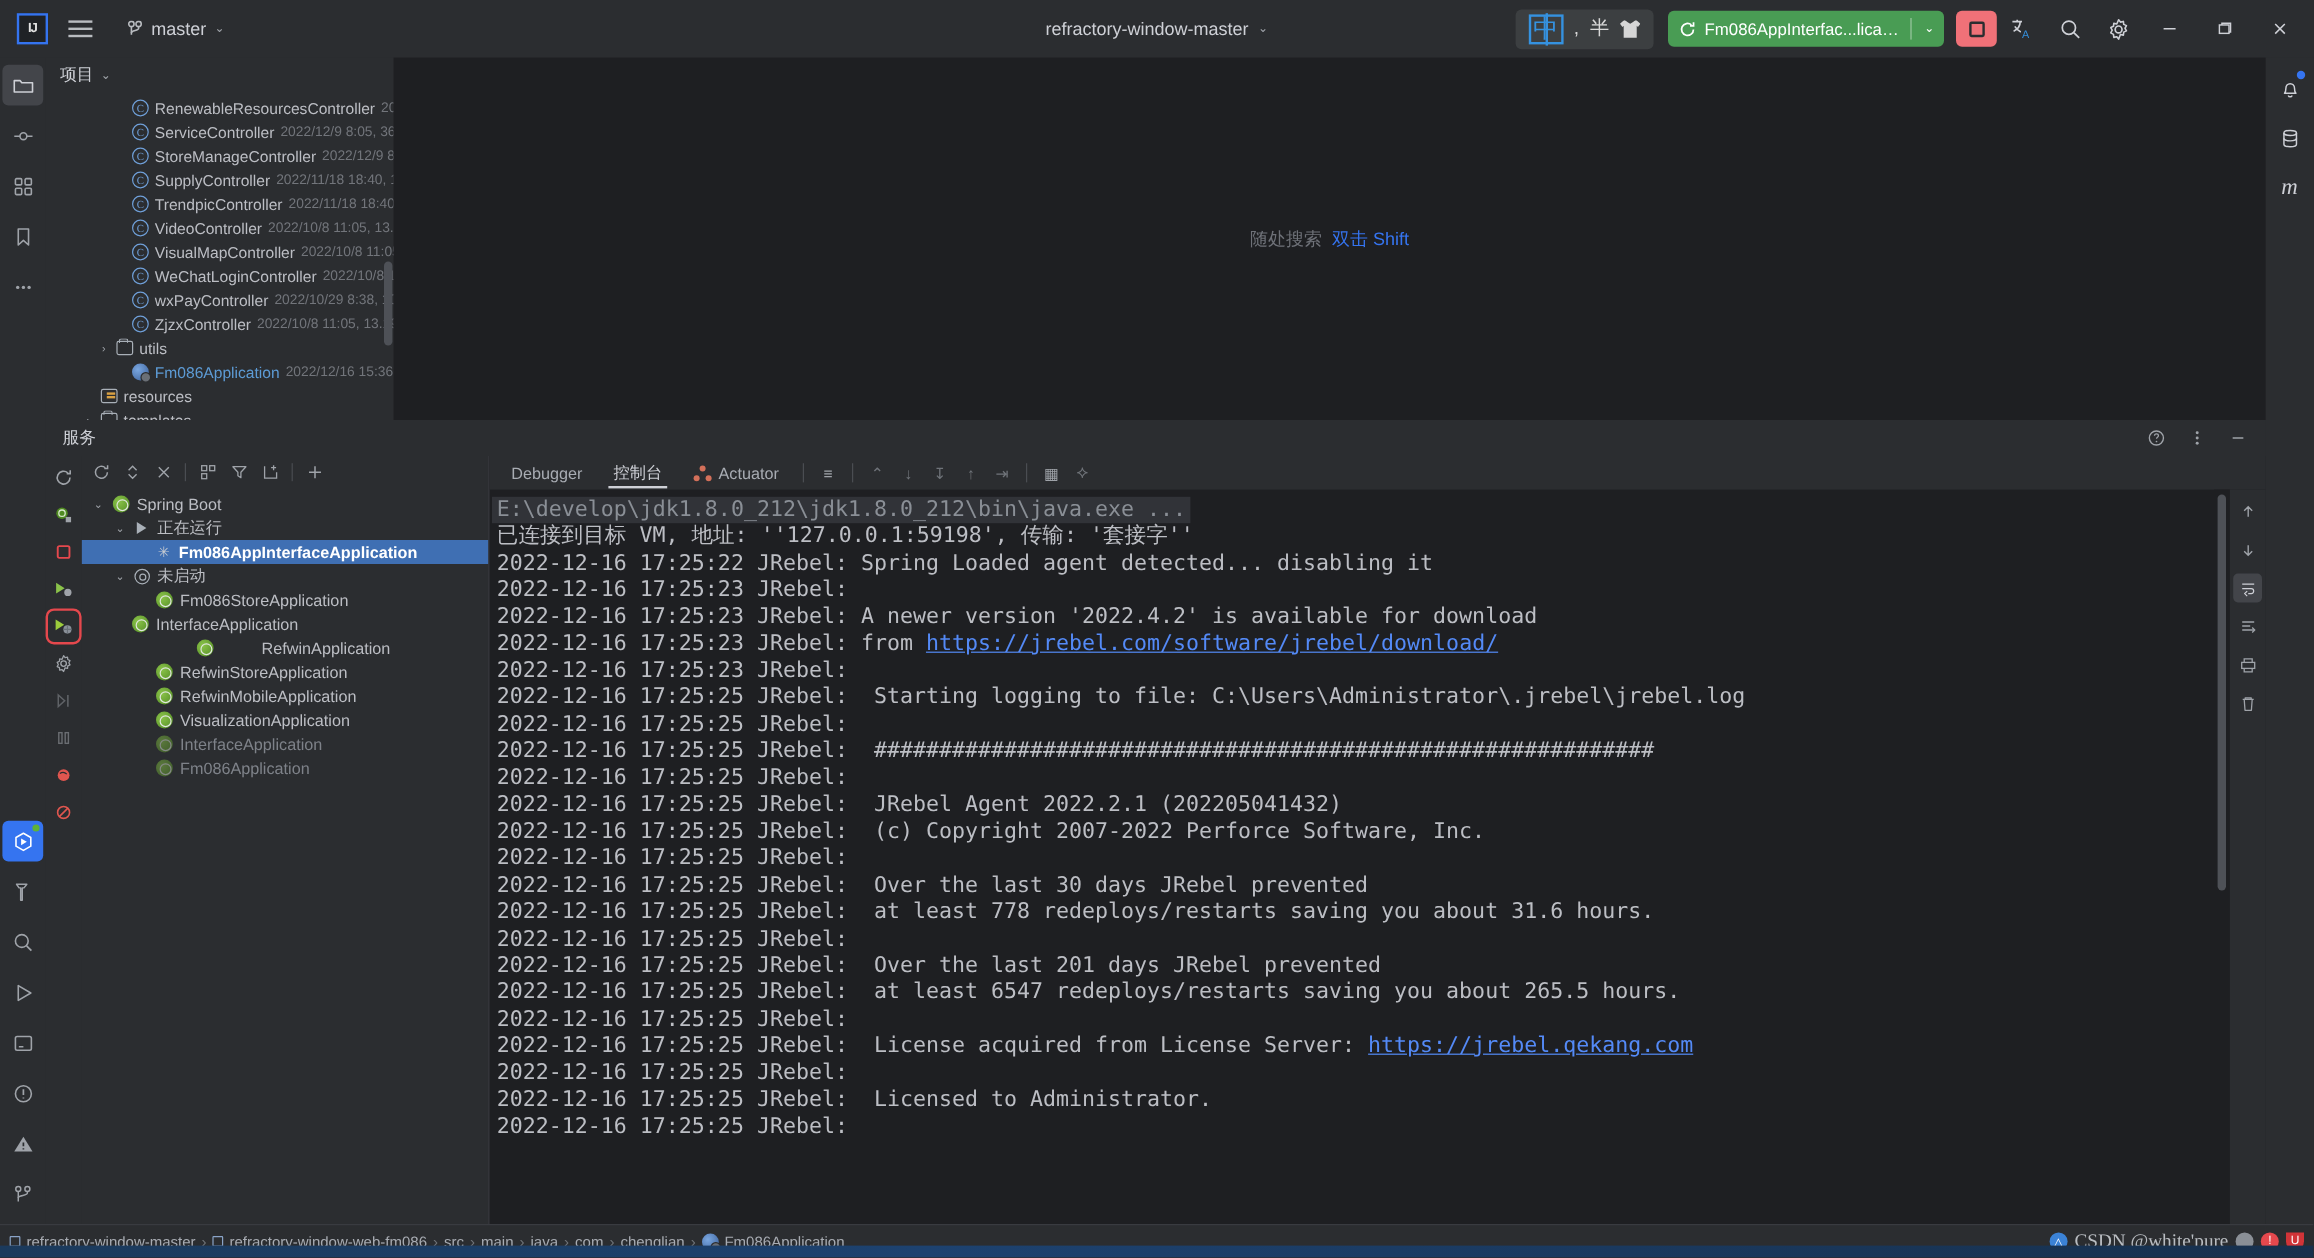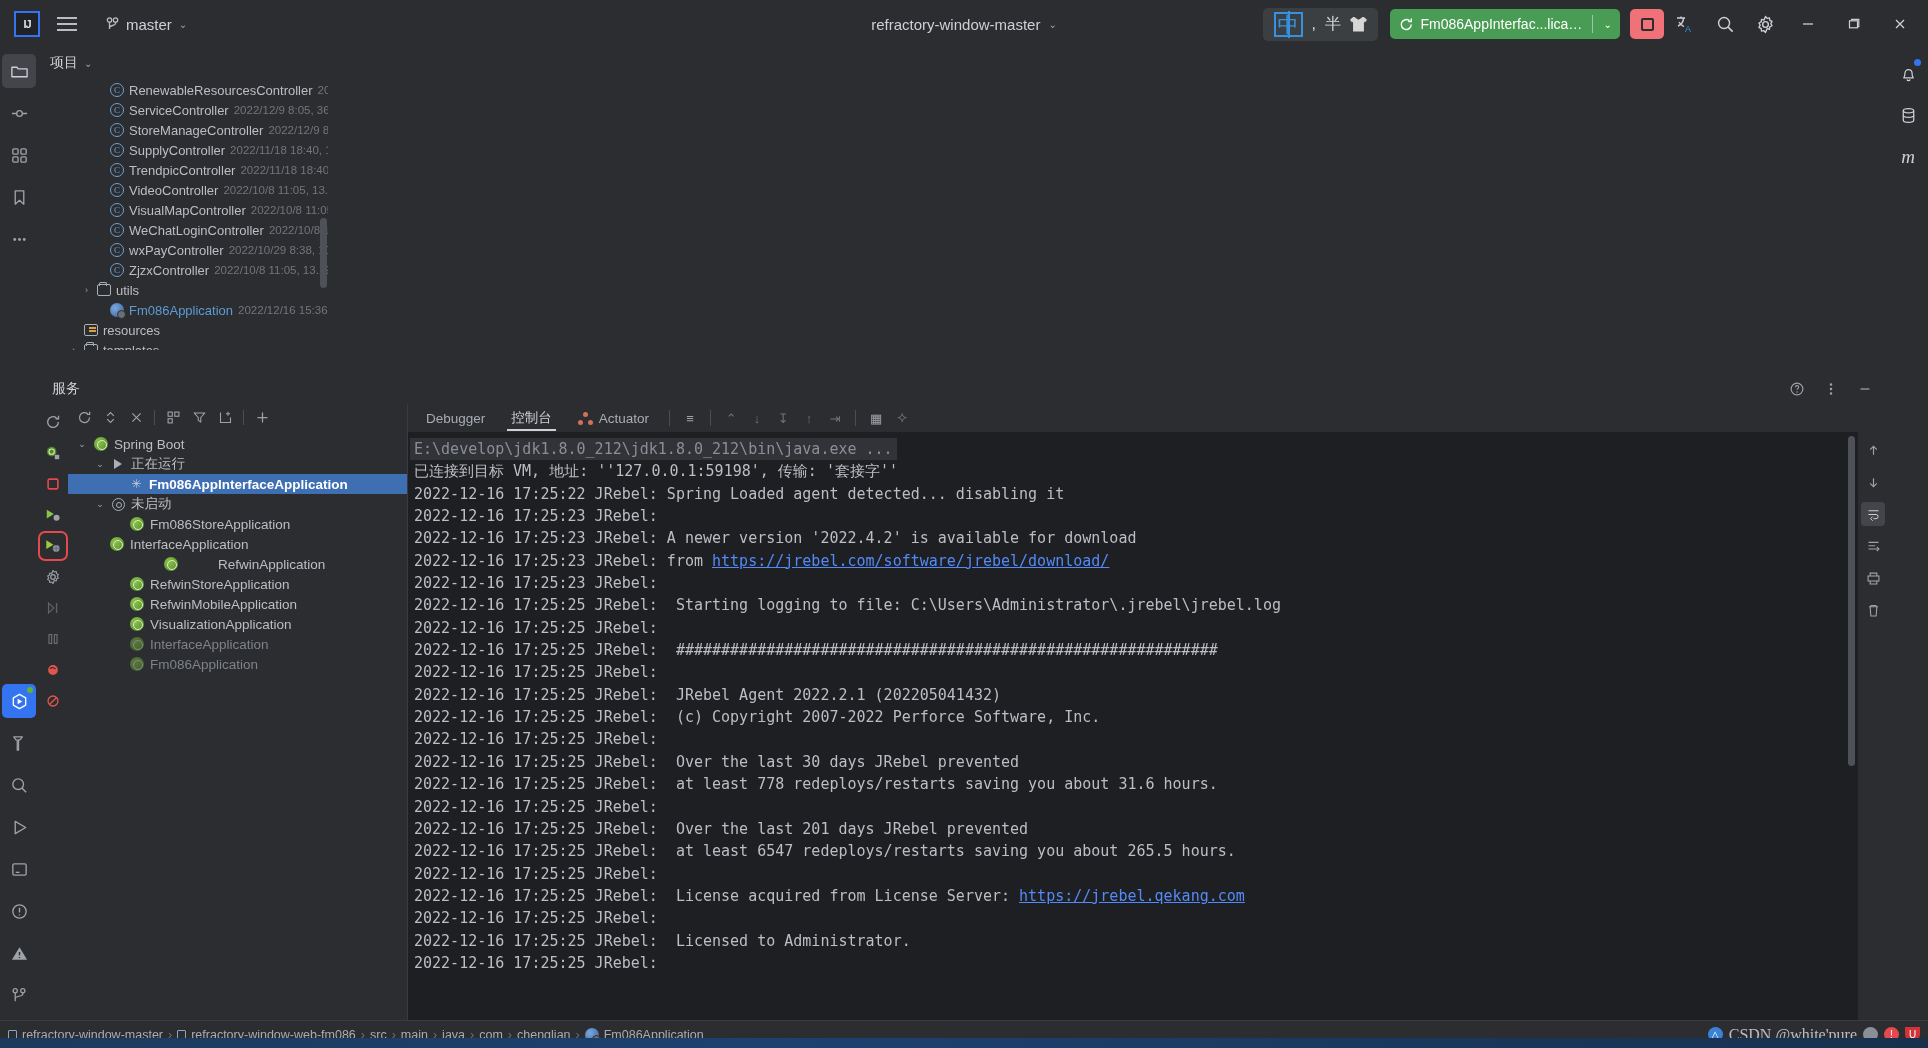--- a/index.html
+++ b/index.html
@@ -94,21 +94,21 @@
   
   .editor { flex:1; background:#1e1f22; display:flex; align-items:center;
     justify-content:center; min-width:0; position:relative; }
   .hint { font-size:15px; color:#6e7178; }
   .hint b { color:#3574f0; font-weight:normal; }
   .hint u { color:#3574f0; text-decoration:none; }
 
   
   .services { flex:1; background:#2b2d30; display:flex; flex-direction:column; min-height:0; }
   .sv-head { height:30px; display:flex; align-items:center; padding:0 10px 0 14px;
-    flex:0 0 30px; gap:8px;margin-top:24px; }
+    flex:0 0 30px; gap:8px; }
   .sv-title { font-size:14px; color:#ced0d6; }
   .sv-head .sp { flex:1; }
   .hicon { width:26px; height:24px; display:flex; align-items:center; justify-content:center;
     color:#9fa3a9; cursor:pointer; border-radius:4px; }
   .sv-body { flex:1; display:flex; min-height:0; }
   .sv-vtools { width:30px; flex:0 0 30px; background:#2b2d30; display:flex;
     flex-direction:column; align-items:center; padding-top:6px; gap:7px; }
   .vt { width:24px; height:24px; display:flex; align-items:center; justify-content:center;
     cursor:pointer; border-radius:4px; position:relative; }
   .vt.ring { outline:2px solid #e5484d; outline-offset:1px; }
@@ -155,21 +155,21 @@
   .ctab .mico:after{right:0;}
   .ctab .mtop{position:absolute;left:5px;top:0;width:5px;height:5px;border-radius:50%;
     background:#d3705a;}
   .cs-tbdiv { width:1px; height:16px; background:#4a4d52; margin:0 6px; }
   .ci { width:24px; height:24px; display:flex; align-items:center; justify-content:center;
     color:#6f7379; cursor:pointer; border-radius:4px; font-size:13px; }
   .ci.en { color:#9fa3a9; }
 
   .cs-area { flex:1; display:flex; min-height:0; }
   .cs-text { flex:1; overflow:hidden; padding:6px 0 0 2px; font-family:"DejaVu Sans Mono",monospace;
-    font-size:15px; line-height:22.35px; color:#bcbec4; min-width:0; }
+    font-size:18px; line-height:22.35px; color:#bcbec4; min-width:0; }
   .lg { white-space:pre; padding-left:4px; }
   .lg.first { background:#313338; display:inline-block; color:#8a8f96; padding:0 4px; }
   .lg a { color:#548af7; text-decoration:underline; }
   .cs-sb { width:13px; flex:0 0 13px; background:#1e1f22; position:relative; }
   .cs-sb i { position:absolute; left:3px; width:7px; background:#4e5157; border-radius:4px; }
   .cs-vtools { width:30px; flex:0 0 30px; background:#2b2d30; display:flex;
     flex-direction:column; align-items:center; padding-top:6px; gap:8px; }
 
   
   .status { height:28px; background:#2b2d30; display:flex; align-items:center;
@@ -453,20 +453,27 @@
               </div>
               <div class="trow" style="padding-left: 30px;">
                 <span class="arrow">›</span>
                 <span class="ico-folder"></span>
                 <span class="tname">templates</span>
                 <span class="tmeta"></span>
               </div>
             </div>
         </div>
 
+        <div class="editor">
+          <div class="hint">
+            <span>随处搜索</span>
+            &nbsp;<u>双击</u>
+            <b>Shift</b>
+          </div>
+        </div>
       </div>
 
       <div class="services">
         <div class="sv-head">
           <span class="sv-title">服务</span>
           <span class="sp"></span>
           <div class="hicon">
             <svg width="16" height="16" viewBox="0 0 18 18">
               <circle cx="9" cy="9" r="6.6" fill="none" stroke="#9fa3a9" stroke-width="1.3"></circle>
               <path d="M7.2 7c0-1.1.9-1.8 1.9-1.8s1.8.7 1.8 1.7c0 1.5-1.8 1.4-1.8 2.9" fill="none" stroke="#9fa3a9" stroke-width="1.2"></path>

